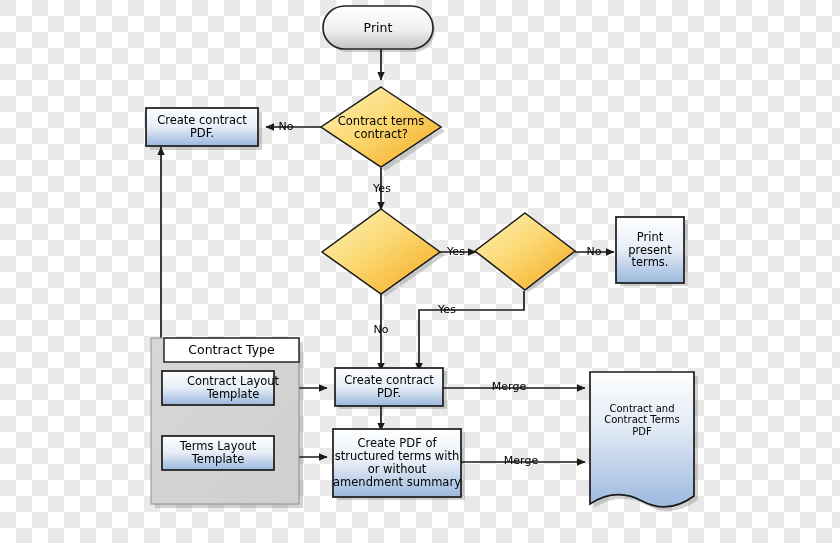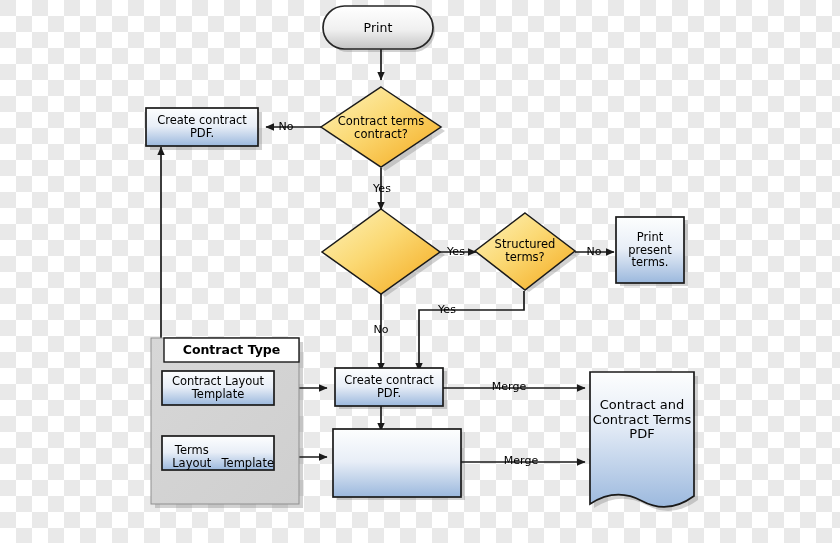--- a/index.html
+++ b/index.html
@@ -154,51 +154,53 @@
     <span>Contract terms</span>
     <span>contract?</span>
   </div>
 
   <div class="node-label" style="left:146px; top:108px; width:112px; height:38px; font-size:11.5px; flex-direction:column;">
     <span>Create contract</span>
     <span>PDF.</span>
   </div>
 
 
-  <div class="node-label" style="left:477px; top:229px; width:96px; height:44px; font-size:11.5px; flex-direction:column;">
-    <span>Structured</span>
-    <span>terms?</span>
-  </div>
 
   <div class="node-label" style="left:616px; top:217px; width:68px; height:66px; font-size:11.5px; flex-direction:column;">
     <span>Print</span>
     <span>present</span>
     <span>terms.</span>
   </div>
 
   <div class="node-label" style="left:335px; top:368px; width:108px; height:38px; font-size:11.5px; flex-direction:column;">
     <span>Create contract</span>
     <span>PDF.</span>
   </div>
 
-
-  <div class="node-label" style="left:590px; top:392px; width:104px; height:56px; font-size:13px; flex-direction:column;">
+  <div class="node-label" style="left:333px; top:429px; width:128px; height:68px; font-size:11.5px; flex-direction:column;">
+    <span>Create PDF of</span>
+    <span>structured terms with</span>
+    <span>or without</span>
+    <span>amendment summary</span>
+  </div>
+
+  <div class="node-label" style="left:590px; top:392px; width:104px; height:56px; font-size:10px; flex-direction:column;">
     <span>Contract and</span>
     <span>Contract Terms</span>
     <span>PDF</span>
   </div>
 
-  <div class="node-label" style="left:164px; top:338px; width:135px; height:24px; font-size:12.5px; font-weight:bold;">Contract Type</div>
-
-  <div class="node-label" style="left:162px; top:371px; width:112px; height:34px; font-size:11.5px; flex-direction:column;">
+  <div class="node-label" style="left:164px; top:338px; width:135px; height:24px; font-size:12.5px; font-weight:normal;">Contract Type</div>
+
+  <div class="node-label" style="left:162px; top:371px; width:112px; height:34px; font-size:11.5px; flex-direction:column;padding-left:15px;">
     <span>Contract Layout</span>
     <span>Template</span>
   </div>
 
-  <div class="node-label" style="left:162px; top:436px; width:112px; height:34px; font-size:11.5px; flex-direction:row;align-items:flex-end;">
+  <div class="node-label" style="left:162px; top:436px; width:112px; height:34px; font-size:11.5px; flex-direction:column;">
     <span>Terms Layout</span>
     <span>Template</span>
   </div>
 
   <div class="edge-label" style="left:272px; top:120px; width:28px;">No</div>
 
   <div class="edge-label" style="left:367px; top:182px; width:30px;">Yes</div>
 
   <div class="edge-label" style="left:441px; top:245px; width:30px;">Yes</div>
 

